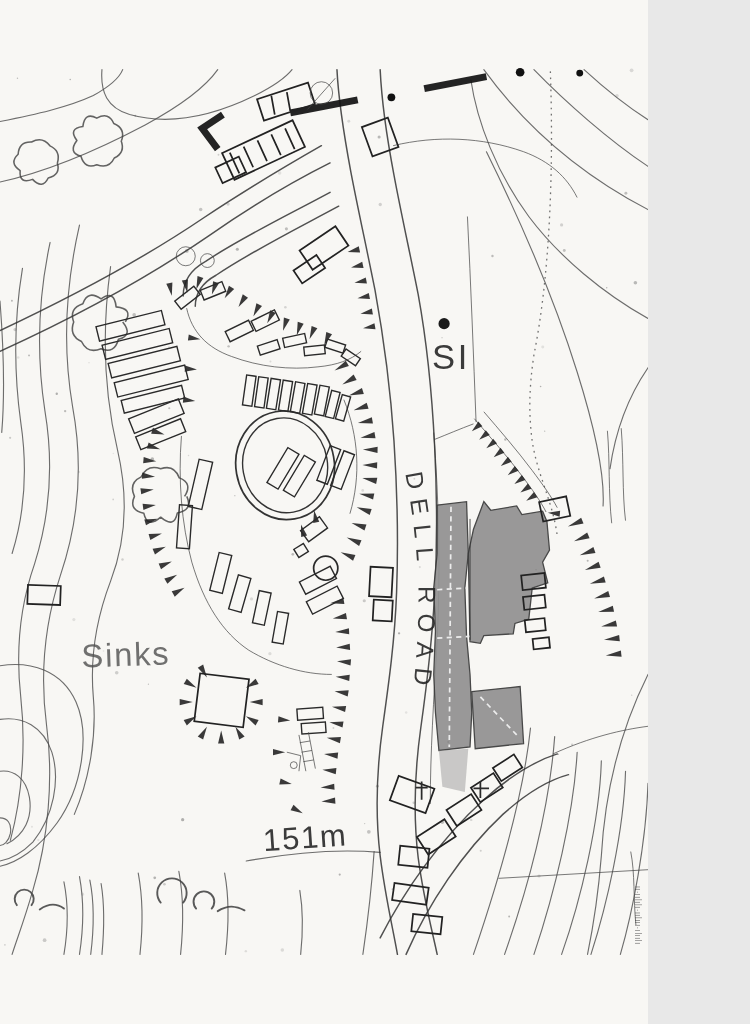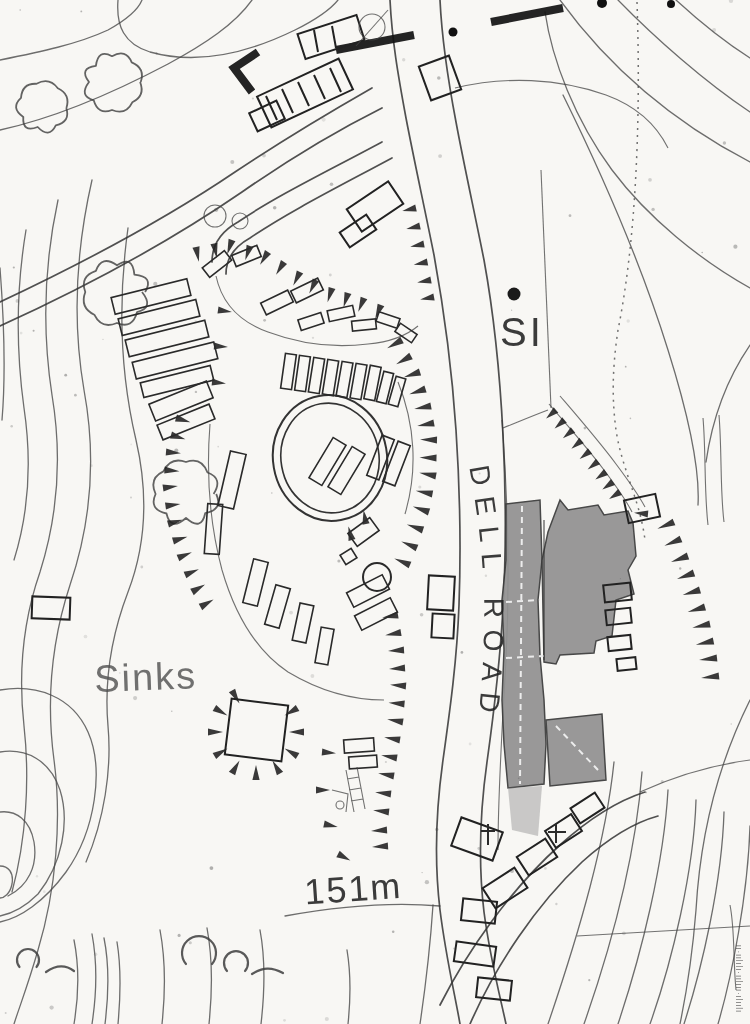--- a/index.html
+++ b/index.html
@@ -1,16 +1,16 @@
 <!DOCTYPE html>
 <html><head>
 <meta charset="utf-8">
 <style>
   html,body{margin:0;padding:0;background:#e8e8e8;}
-  .page{position:relative;width:750px;height:1024px;background:var(--bg,#f8f7f4);overflow:hidden;
+  .page{position:relative;width:648px;height:1024px;background:var(--bg,#f8f7f4);overflow:hidden;
         font-family:"Liberation Sans",sans-serif;}
   svg{position:absolute;left:0;top:0;width:100%;height:100%;}
   .contour{fill:none;stroke:var(--contour,#4a4a4a);stroke-width:1.3;opacity:.8;stroke-linecap:round;}
   .road{fill:none;stroke:#333;stroke-width:1.7;opacity:.85;stroke-linecap:round;}
   .thin{fill:none;stroke:#444;stroke-width:1.1;opacity:.75;}
   .bold-dash{stroke:#111;stroke-width:8;stroke-linecap:butt;fill:none;opacity:.92;}
   .bldg{fill:none;stroke:#222;stroke-width:2;}
   .caravan{fill:none;stroke:#2a2a2a;stroke-width:1.6;}
   .gray{fill:var(--grayfill,#919191);stroke:#3a3a3a;stroke-width:1.5;opacity:.92;}
   .wdash{stroke:#ececec;stroke-width:2;stroke-dasharray:6 5;fill:none;}

